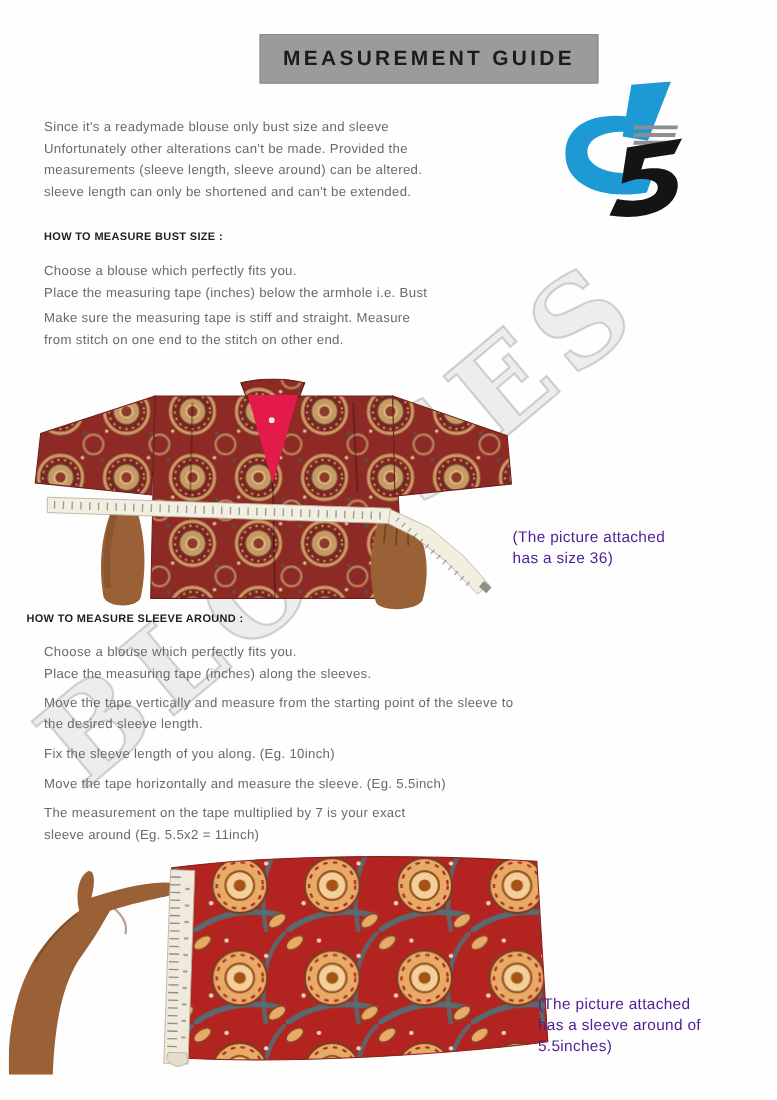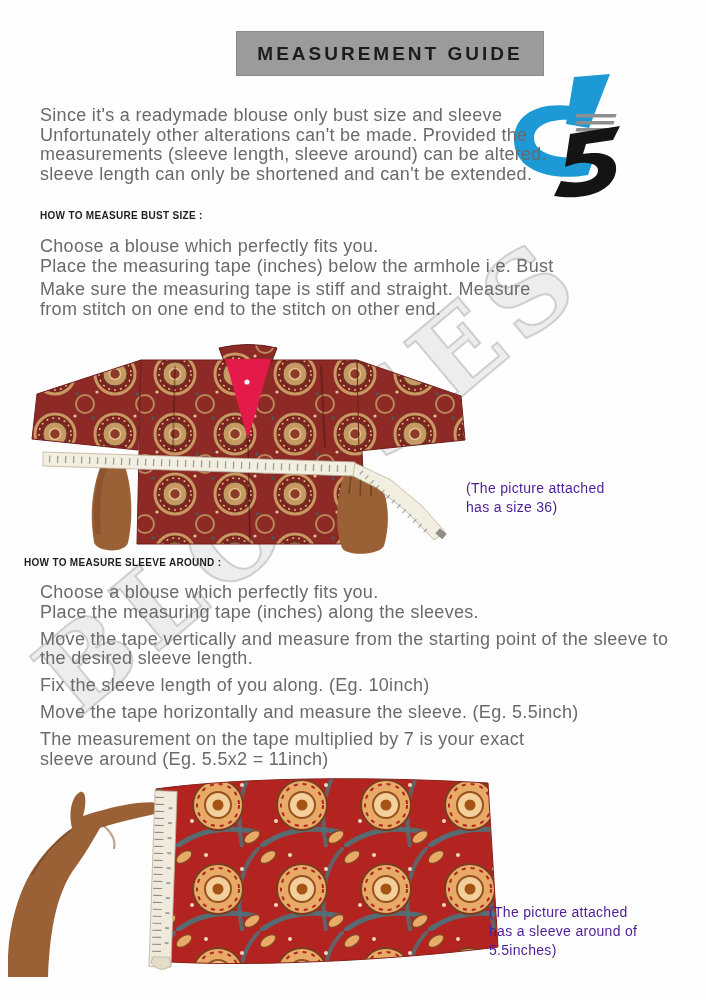--- a/index.html
+++ b/index.html
@@ -10,21 +10,21 @@
     font-family:"DejaVu Serif", serif;font-weight:bold;font-size:108px;letter-spacing:11px;
     color:rgba(210,210,210,0.38);-webkit-text-stroke:2px rgba(150,150,150,0.40);
     transform:rotate(-40deg);transform-origin:0 50%;user-select:none;pointer-events:none;}
   .content{position:absolute;inset:0;z-index:1;}
   
   .title-bar{position:absolute;left:192px;top:31px;width:306px;height:43px;background:#9b9b9b;
     border:1px solid #8a8a8a;display:flex;align-items:center;justify-content:center;
     font-weight:bold;font-size:19px;letter-spacing:3px;color:#1c1c1c;margin-left:44px;}
   .logo{position:absolute;left:504px;top:74px;}
   
-  .body-text{color:#6a6a6a;font-size:18px;line-height:19.5px;letter-spacing:0.3px;}
+  .body-text{color:#6a6a6a;font-size:12px;line-height:19.5px;letter-spacing:0.3px;}
   .line{white-space:nowrap;}
   .intro{position:absolute;left:40px;top:106px;width:480px;}
   .section-heading{position:absolute;font-weight:bold;font-size:10px;color:#1d1d1d;
     letter-spacing:0.3px;white-space:nowrap;}
   .heading-bust{left:40px;top:210px;}
   .heading-sleeve{left:24px;top:557px;}
   .steps{position:absolute;}
   .steps-bust{left:40px;top:237px;}
   .steps-sleeve{left:40px;top:583px;}
   .steps-bust .step{margin-bottom:4px;}

